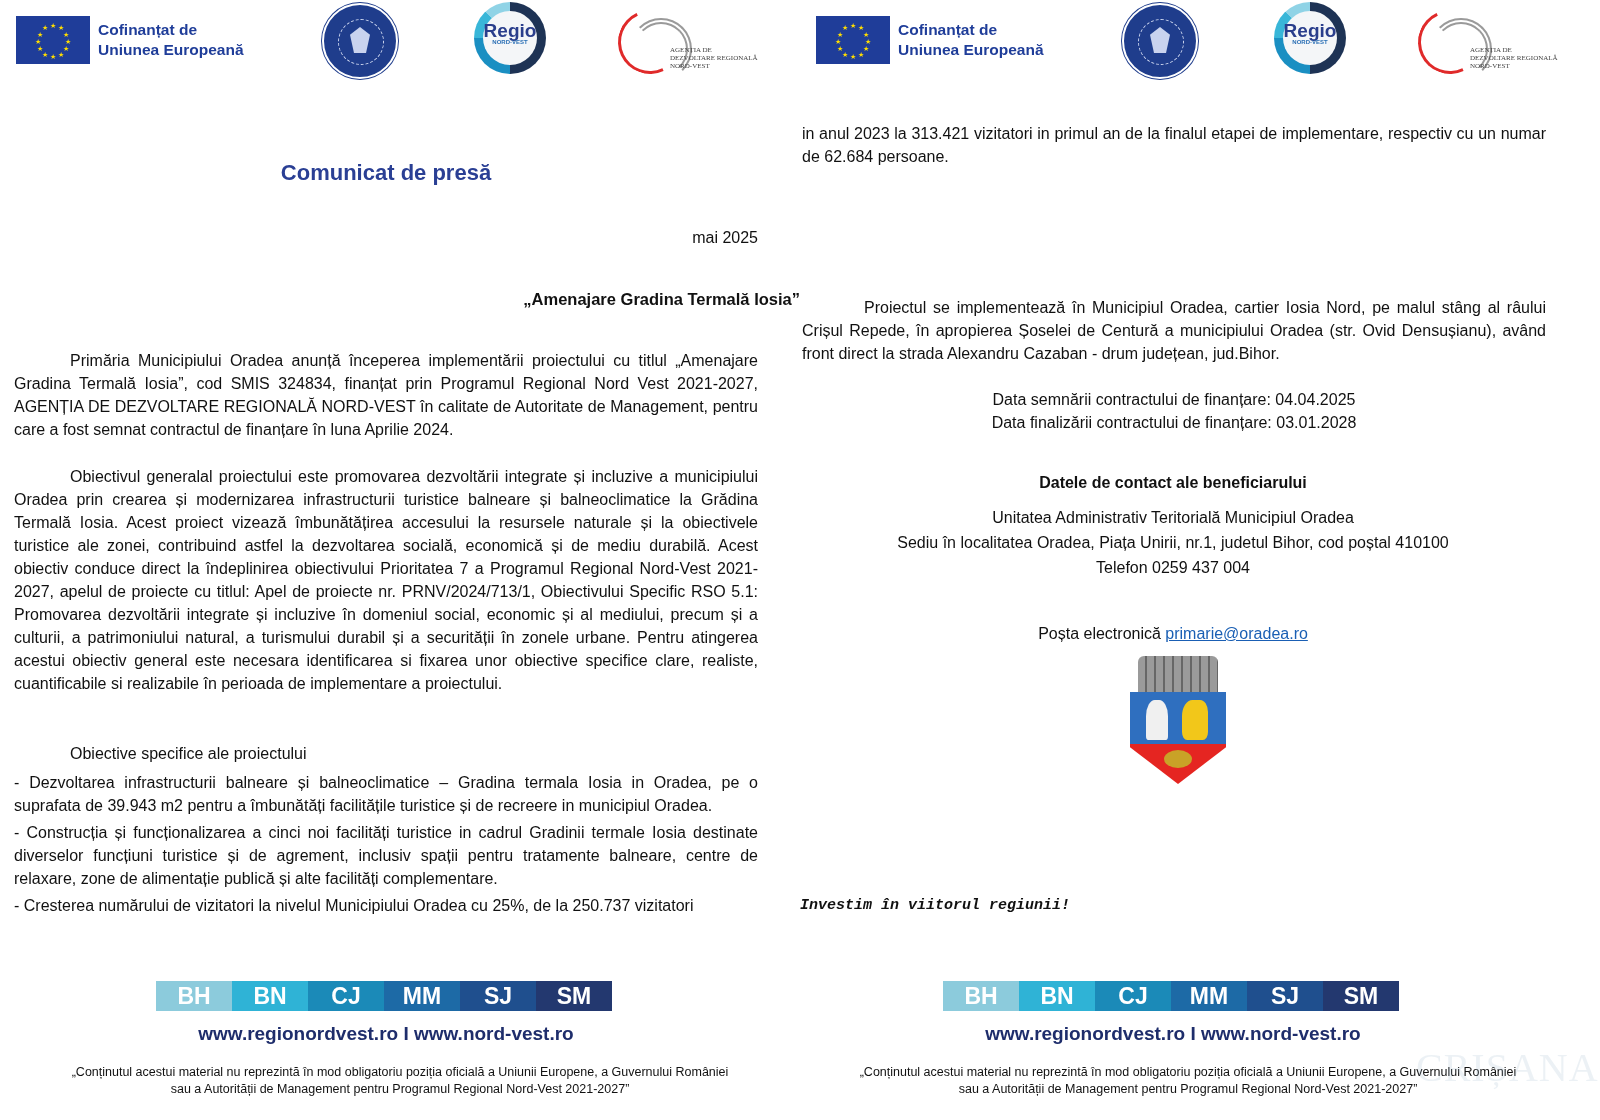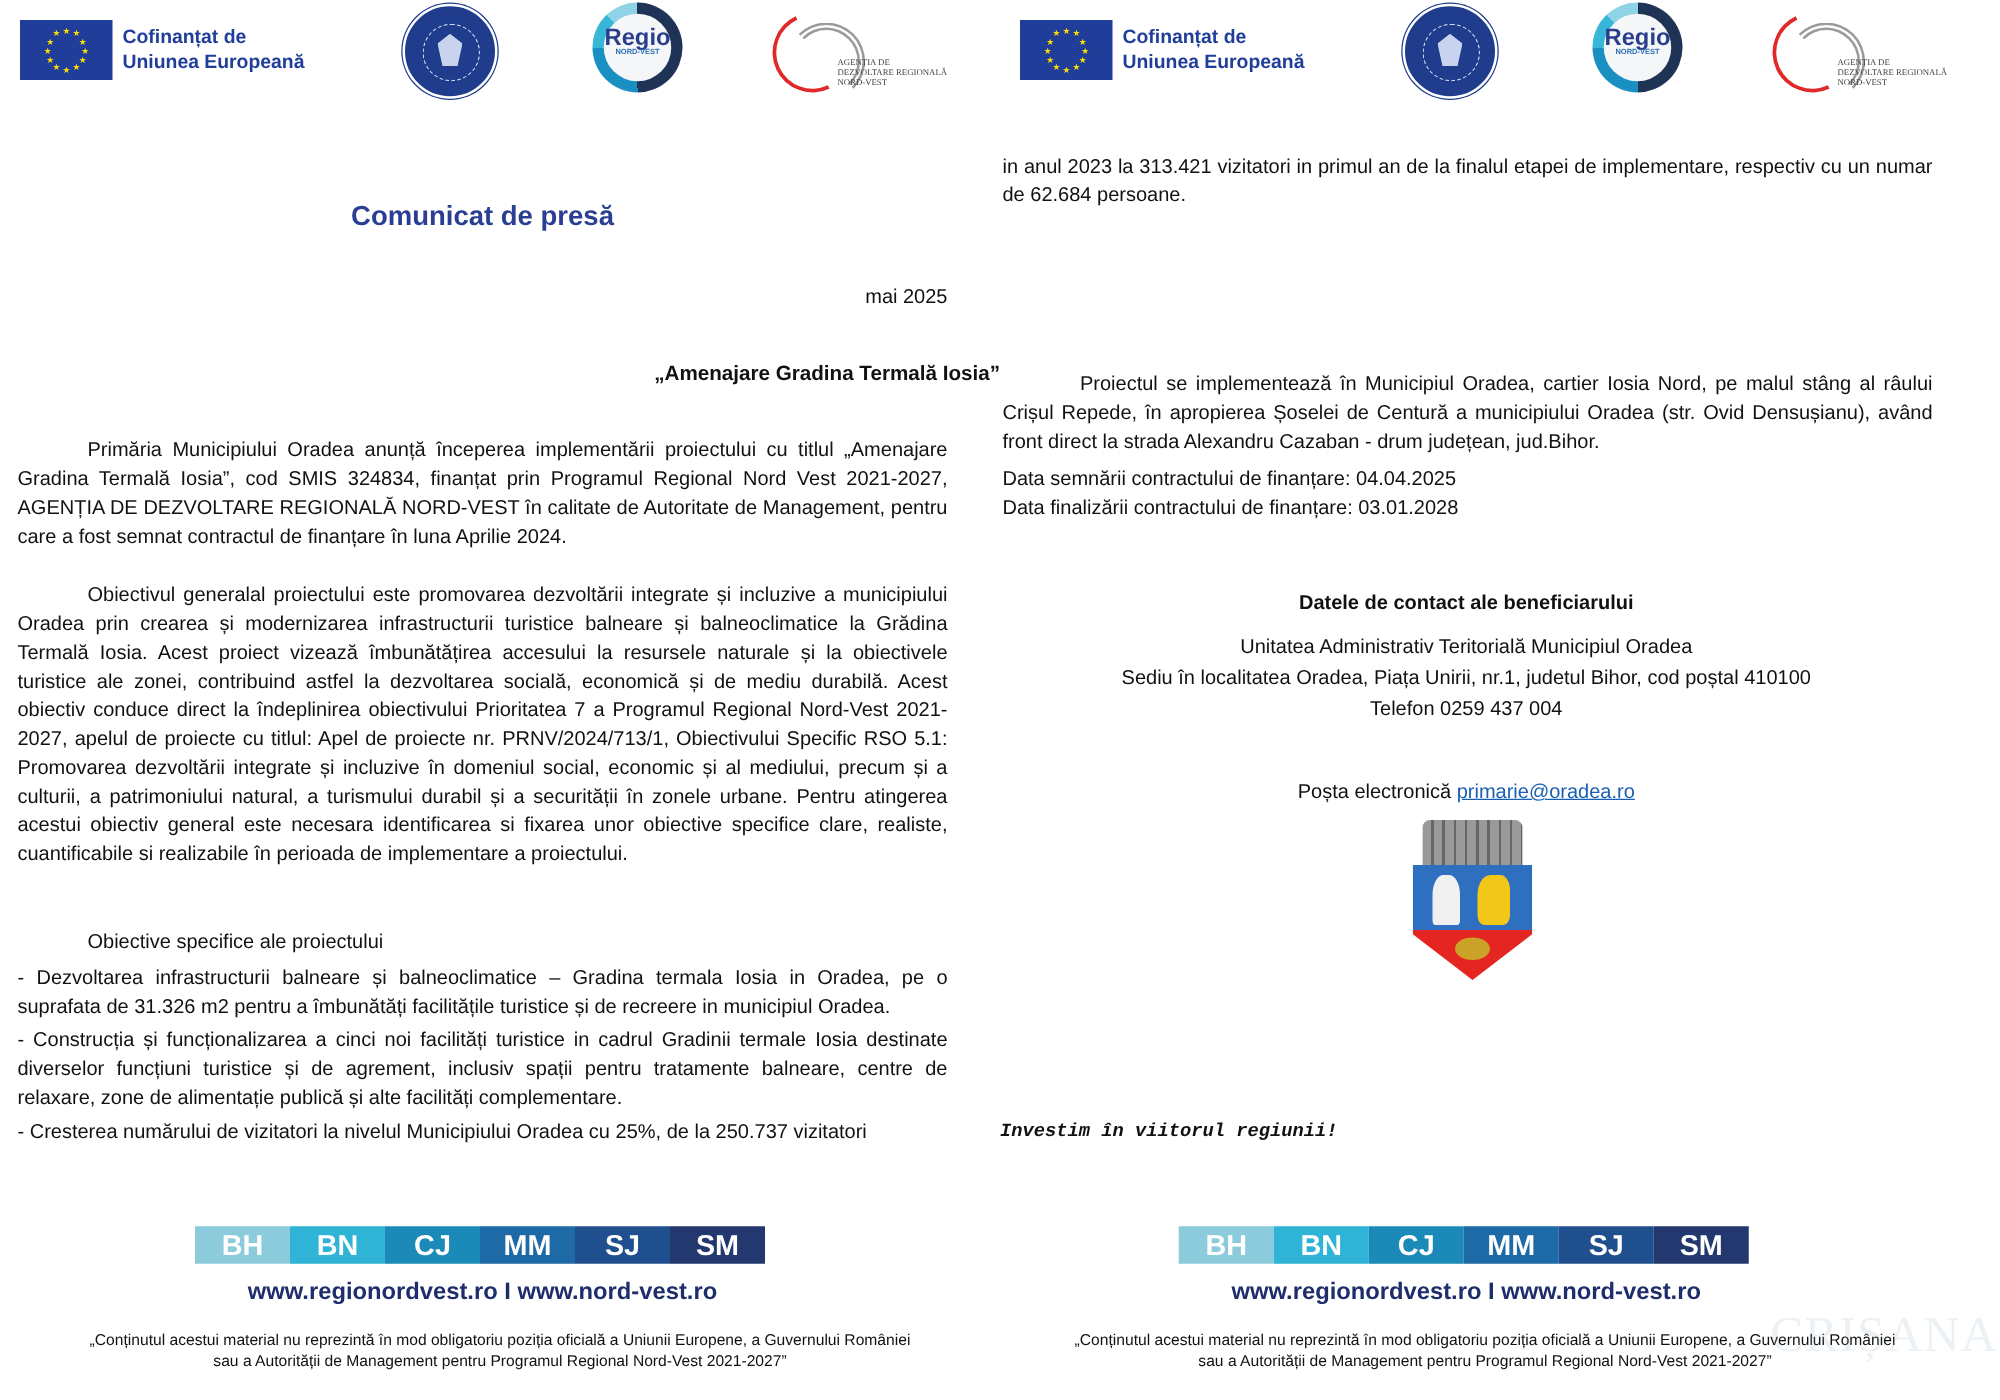--- a/index.html
+++ b/index.html
@@ -40,21 +40,21 @@
   .sub-heading { position: absolute; left: 70px; top: 745px; font-size: 16px; }
   .bullets { position: absolute; left: 14px; width: 744px; top: 771px; font-size: 16px; line-height: 23px; text-align: justify; }
   .bullets .b { margin: 0 0 4px 0; }
 
   
   .rp { position: absolute; left: 2px; width: 744px; font-size: 16px; line-height: 23px; text-align: justify; }
   .rp.indent { text-indent: 62px; }
   .r1 { top: 122px; }
   .r2 { top: 198px; }
   .r3 { top: 296px; }
-  .r4 { top: 372px; text-align: left; }
+  .r4 { top: 388px; text-align: center; }
   .contact { position: absolute; left: 0; width: 746px; top: 470px; text-align: center; font-size: 16px; line-height: 25px; }
   .contact .h { font-weight: bold; margin-bottom: 10px; }
   .contact .email-line { margin-top: 41px; }
   .contact a { color: #1a5fb4; text-decoration: underline; }
   .crest { position: absolute; left: 330px; top: 656px; width: 96px; height: 130px; }
   .crest .tower { position: absolute; left: 8px; top: 0; width: 80px; height: 36px; background: #9a9a9a; border-radius: 6px 6px 0 0;
     background-image: repeating-linear-gradient(90deg, #9a9a9a 0 7px, #666 7px 9px); }
   .crest .shield { position: absolute; left: 0; top: 36px; width: 96px; height: 92px; overflow: hidden;
     clip-path: polygon(0 0, 100% 0, 100% 60%, 50% 100%, 0 60%); }
   .crest .blue { position: absolute; left: 0; top: 0; width: 96px; height: 52px; background: #2f6fbf; }
@@ -120,21 +120,21 @@
     </div>
   </div>
 
   <div class="title">Comunicat de presă</div>
   <div class="date">mai 2025</div>
   <div class="project-title">„Amenajare Gradina Termală Iosia”</div>
   <div class="para indent p1">Primăria Municipiului Oradea anunță începerea implementării proiectului cu titlul „Amenajare Gradina Termală Iosia”, cod SMIS 324834, finanțat prin Programul Regional Nord Vest 2021-2027, AGENȚIA DE DEZVOLTARE REGIONALĂ NORD-VEST în calitate de Autoritate de Management, pentru care a fost semnat contractul de finanțare în luna Aprilie 2024.</div>
   <div class="para indent p2">Obiectivul generalal proiectului este promovarea dezvoltării integrate și incluzive a municipiului Oradea prin crearea și modernizarea infrastructurii turistice balneare și balneoclimatice la Grădina Termală Iosia. Acest proiect vizează îmbunătățirea accesului la resursele naturale și la obiectivele turistice ale zonei, contribuind astfel la dezvoltarea socială, economică și de mediu durabilă. Acest obiectiv conduce direct la îndeplinirea obiectivului Prioritatea 7 a Programul Regional Nord-Vest 2021-2027, apelul de proiecte cu titlul: Apel de proiecte nr. PRNV/2024/713/1, Obiectivului Specific RSO 5.1: Promovarea dezvoltării integrate și incluzive în domeniul social, economic și al mediului, precum și a culturii, a patrimoniului natural, a turismului durabil și a securității în zonele urbane. Pentru atingerea acestui obiectiv general este necesara identificarea si fixarea unor obiective specifice clare, realiste, cuantificabile si realizabile în perioada de implementare a proiectului.</div>
   <div class="sub-heading">Obiective specifice ale proiectului</div>
   <div class="bullets">
-    <div class="b">-  Dezvoltarea infrastructurii balneare și balneoclimatice – Gradina termala Iosia in Oradea, pe o suprafata de 31.326 m2 pentru a îmbunătăți facilitățile turistice și de recreere in municipiul Oradea.</div>
+    <div class="b">-  Dezvoltarea infrastructurii balneare și balneoclimatice – Gradina termala Iosia in Oradea, pe o suprafata de 39.943 m2 pentru a îmbunătăți facilitățile turistice și de recreere in municipiul Oradea.</div>
     <div class="b">- Construcția și funcționalizarea a cinci noi facilități turistice in cadrul Gradinii termale Iosia destinate diverselor funcțiuni turistice și de agrement, inclusiv spații pentru tratamente balneare, centre de relaxare, zone de alimentație publică și alte facilități complementare.</div>
     <div class="b">- Cresterea numărului de vizitatori la nivelul Municipiului Oradea cu 25%, de la 250.737 vizitatori</div>
   </div>
 
   <div class="counties">
     <div class="county" style="background: rgb(140, 203, 220);">BH</div>
     <div class="county" style="background: rgb(47, 179, 214);">BN</div>
     <div class="county" style="background: rgb(27, 138, 184);">CJ</div>
     <div class="county" style="background: rgb(29, 106, 166);">MM</div>
     <div class="county" style="background: rgb(31, 79, 142);">SJ</div>

